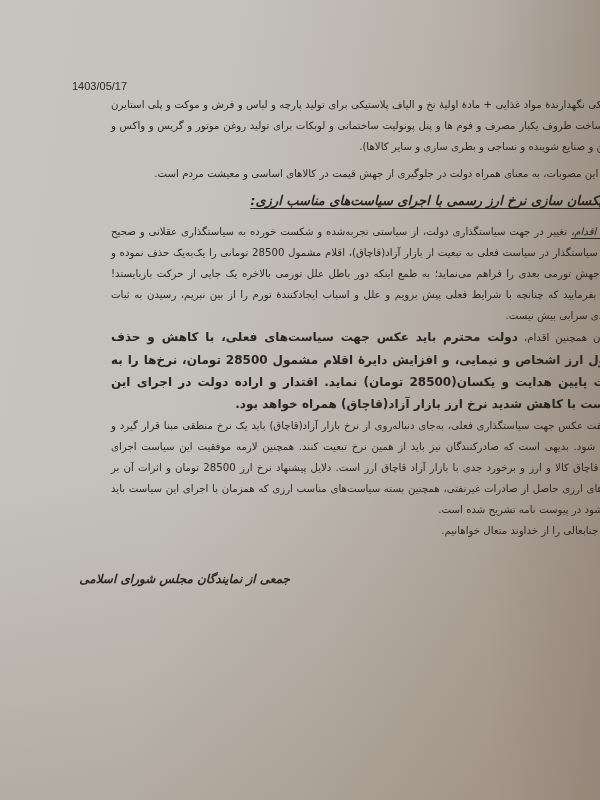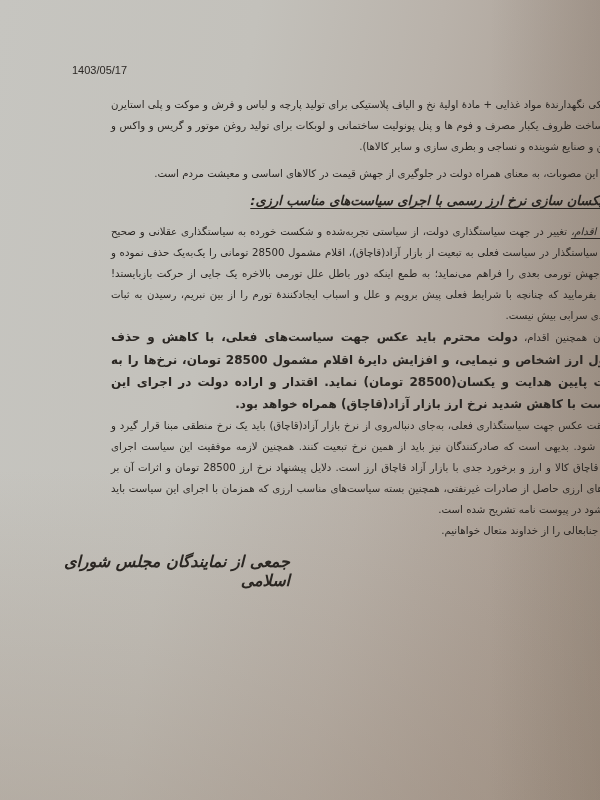--- a/index.html
+++ b/index.html
@@ -17,21 +17,21 @@
     }
     .shade-right {
       position: absolute; top: 0; right: 0; width: 110px; height: 800px;
       background: linear-gradient(90deg, rgba(120,105,92,0) 0%, rgba(120,105,92,0.25) 100%);
       pointer-events: none;
     }
     .page {
       position: absolute; left: 0; top: 0; width: 600px; height: 800px;
     }
     .date {
-      position: absolute; left: 72px; top: 64px;
+      position: absolute; left: 72px; top: 80px;
       font-family: "Liberation Sans", sans-serif;
       font-size: 11px; color: #2b2724; direction: ltr;
     }
     .body {
       position: absolute; left: 65px; top: 94px; width: 515px;
       direction: rtl; text-align: justify;
       font-size: 10.2px; line-height: 21px; margin-left: 46px;
     }
     .para { margin-bottom: 6px; }
     .para.tight { margin-bottom: 0; }
@@ -43,23 +43,23 @@
     .lead {
       font-weight: normal; font-style: italic;
       text-decoration: underline; text-underline-offset: 3px;
     }
     .bold { font-weight: normal; }
     .underlined { text-underline-offset: 3px; }
     .bold-para {
       font-weight: bold; font-size: 12px; line-height: 22px;
     }
     .signature {
-      position: absolute; left: 60px; top: 552px; width: 230px;
+      position: absolute; left: 60px; top: 572px; width: 230px;
       direction: rtl; text-align: right;
-      font-weight: bold; font-style: italic; font-size: 16px;
+      font-weight: bold; font-style: italic; font-size: 12px;
     }
     .signature div { margin-bottom: 22px; }
   </style>
 </head>
 <body>
 
 <div class="shade-bottom"></div>
 <div class="shade-right"></div>
 
 <div class="page">

